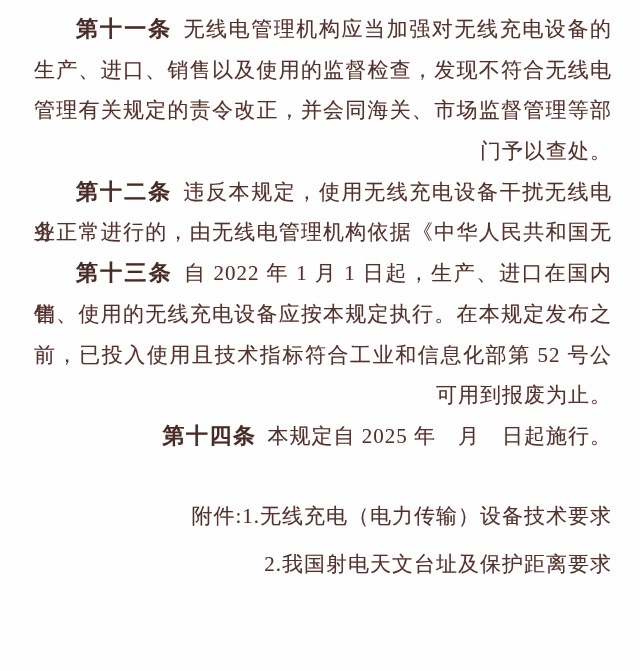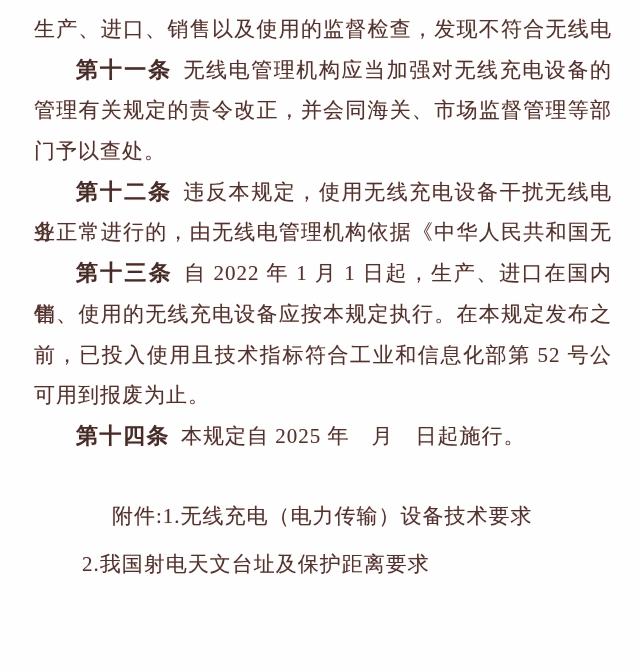--- a/index.html
+++ b/index.html
@@ -35,21 +35,21 @@
     white-space: pre-wrap;
   }
   
   .jl {
     text-align: justify;
     text-align-last: justify;
     text-justify: inter-character;
   }
   
   .el {
-    text-align: left;
+    text-align: right;
   }
   
   .fl {
     text-indent: 42px;
   }
   .term {
     font-weight: bold;
     font-size: 22px;
     color: #422d2a;
     margin-right: 11px;
@@ -63,22 +63,22 @@
     margin-top: 8px;
     margin-left: 48px;
   }
 </style>
 </head>
 <body>
 
 <div class="page">
   <div class="doc">
 
+    <div class="line jl fl"><span class="term">第十一条</span><span>无线电管理机构应当加强对无线充电设备的</span></div>
     <div class="line jl">生产、进口、销售以及使用的监督检查，发现不符合无线电</div>
-    <div class="line jl fl"><span class="term">第十一条</span><span>无线电管理机构应当加强对无线充电设备的</span></div>
     <div class="line jl">管理有关规定的责令改正，并会同海关、市场监督管理等部</div>
     <div class="line el">门予以查处。</div>
 
     <div class="line jl fl"><span class="term">第十二条</span><span>违反本规定，使用无线充电设备干扰无线电业</span></div>
     <div class="line jl">务正常进行的，由无线电管理机构依据《中华人民共和国无</div>
 
     <div class="line jl fl"><span class="term">第十三条</span><span>自 2022 年 1 月 1 日起，生产、进口在国内销</span></div>
     <div class="line jl">售、使用的无线充电设备应按本规定执行。在本规定发布之</div>
     <div class="line jl">前，已投入使用且技术指标符合工业和信息化部第 52 号公</div>
     <div class="line el">可用到报废为止。</div>

